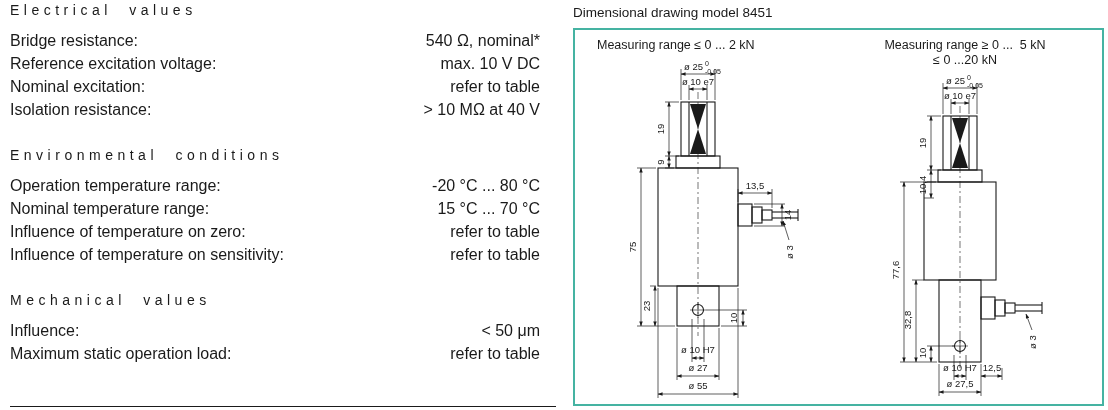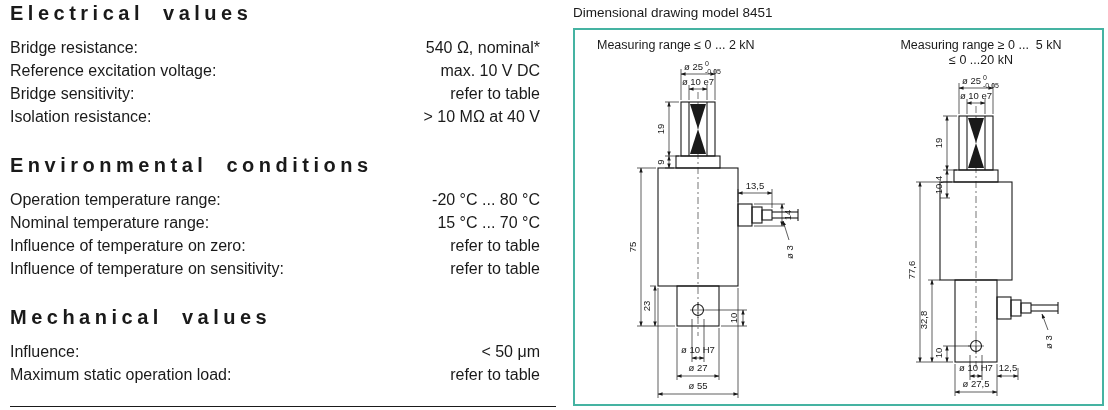--- a/index.html
+++ b/index.html
@@ -7,36 +7,36 @@
   body {
     width: 1108px; height: 410px;
     background: #ffffff;
     font-family: "Liberation Sans", "DejaVu Sans", sans-serif;
     color: #1a1a1a;
     position: relative;
     overflow: hidden;
   }
   .left-panel { position: absolute; left: 10px; top: 2px; width: 530px; }
   .sec-title {
-    font-size: 20px; font-weight: bold;
+    font-size: 14px; font-weight: normal;
     letter-spacing: 4.5px; word-spacing: 9px;
     margin: 0 0 11px 0; white-space: nowrap;
   }
   .sec { margin-bottom: 12px; }
   .sec + .sec { margin-top: 26px; }
   .row { display: flex; justify-content: space-between; font-size: 16px; line-height: 23px; }
   .row .val { text-align: right; white-space: nowrap; }
   .footnote { font-size: 13.5px; line-height: 23px; margin-top: 2px; }
   .bottom-rule { position: absolute; left: 10px; top: 406px; width: 546px; height: 1px; background: #1a1a1a; }
 
   .rp-title { position: absolute; left: 573px; top: 5px; font-size: 13.5px; font-weight: normal; }
   .rp-box {
     position: absolute; left: 573px; top: 28px; width: 531px; height: 378px;
     border: 2px solid #45b3a2; background: #fff;
-    display: flex; gap: 20px; padding: 8px 8px 2px 10px;
+    display: flex; gap: 4px; padding: 8px 8px 2px 10px;
   }
   .draw-col { display: flex; flex-direction: column; width: 252px; }
   .range-label { font-size: 12.5px; line-height: 15px; white-space: pre; }
   .col-a .range-label { margin-left: 12px; margin-bottom: 3px; }
   .col-b .range-label { text-align: center; margin-right: 4px; }
   .col-b .range-label.second { margin-bottom: 2px; }
 
   svg { display: block; }
   svg text { font-family: "Liberation Sans", "DejaVu Sans", sans-serif; font-size: 9.5px; fill: #1a1a1a; }
   svg text.tol { font-size: 7px; }
@@ -55,21 +55,21 @@
     <h2 class="sec-title">Electrical values</h2>
     <div class="row">
       <span class="lbl">Bridge resistance:</span>
       <span class="val">540 Ω, nominal*</span>
     </div>
     <div class="row">
       <span class="lbl">Reference excitation voltage:</span>
       <span class="val">max. 10 V DC</span>
     </div>
     <div class="row">
-      <span class="lbl">Bridge sensitivity:</span>
+      <span class="lbl">Nominal excitation:</span>
       <span class="val">refer to table</span>
     </div>
     <div class="row">
       <span class="lbl">Isolation resistance:</span>
       <span class="val">&gt; 10 MΩ at 40 V</span>
     </div>
   </div>
 
   <div class="sec">
     <h2 class="sec-title">Environmental conditions</h2>

